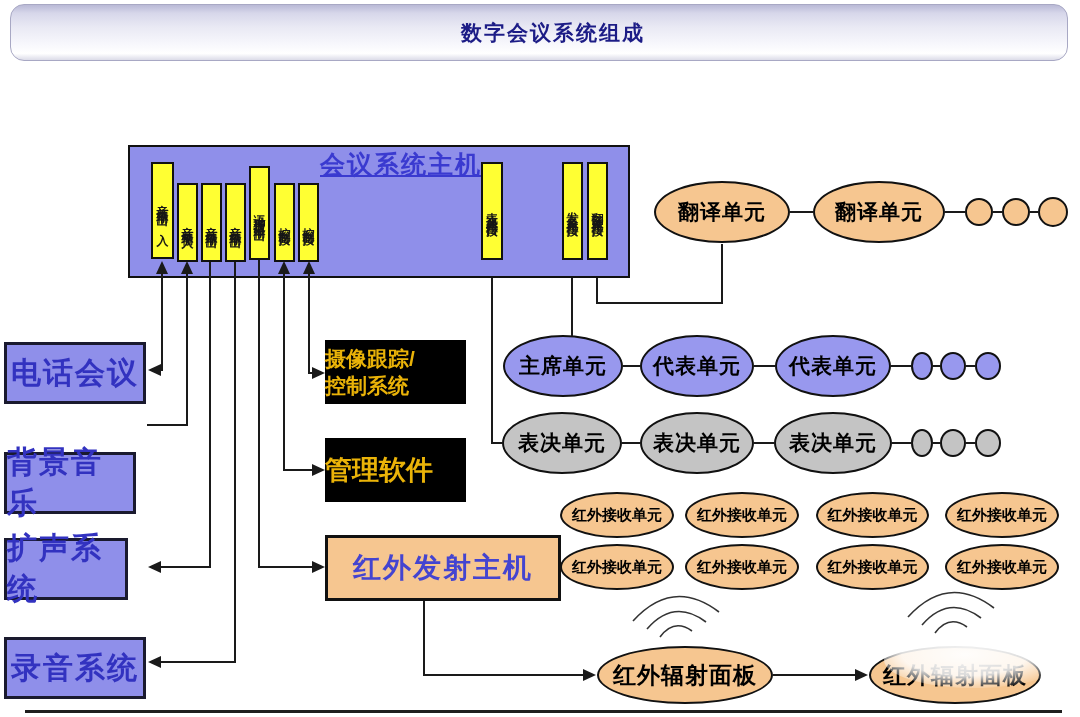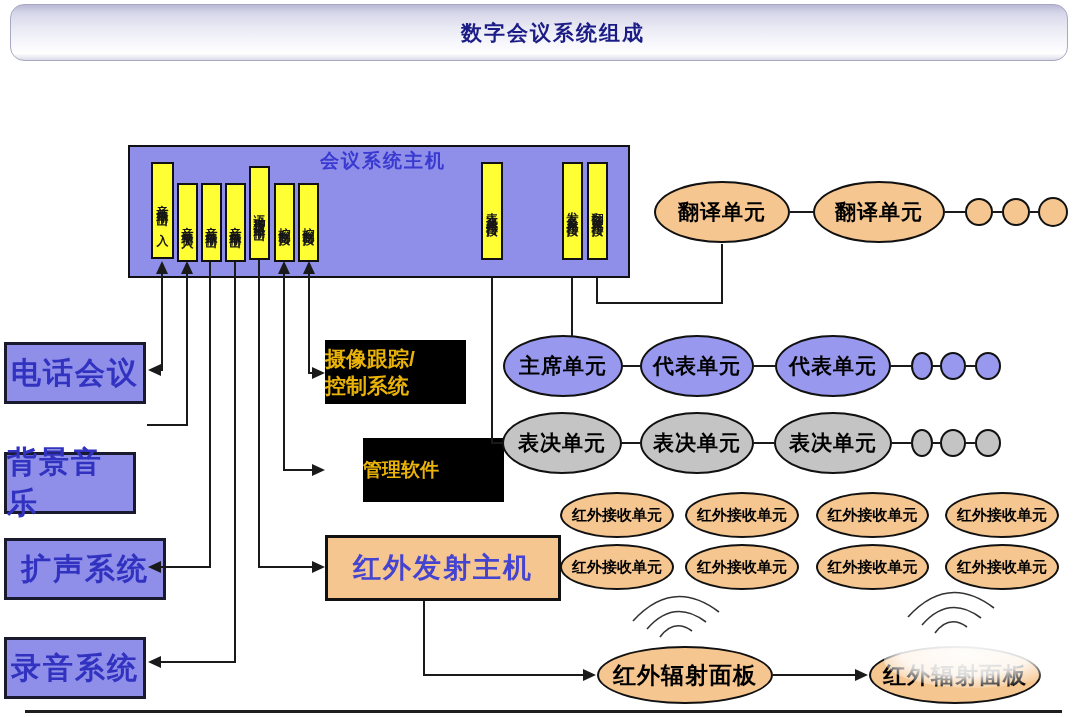--- a/index.html
+++ b/index.html
@@ -9,21 +9,21 @@
   .z2{z-index:2;}
   
   .header-bar{left:10px;top:4px;width:1058px;height:57px;border-radius:14px;
     background:linear-gradient(180deg,#b9b9d6 0%,#d7d7ea 15%,#e9e9f4 40%,#f7f7fc 70%,#ffffff 88%,#dcdce8 100%);
     border:1px solid #a8a8c4;display:flex;align-items:center;justify-content:center;}
   .header-title{padding-left:28px;font-size:21px;font-weight:700;color:#1c1c86;letter-spacing:2px;}
   .subtitle{left:14px;top:82px;font-size:25px;font-weight:700;color:#cf1010;letter-spacing:1px;}
   .subtitle .dot{font-size:22px;margin-right:2px;}
   
   .host-box{left:128px;top:145px;width:502px;height:133px;background:#8f8fea;border:2px solid #111;}
-  .host-title{left:320px;top:148px;font-size:19px;font-weight:700;color:#3a3ad0;letter-spacing:2px;}
+  .host-title{left:320px;top:148px;font-size:25px;font-weight:700;color:#3a3ad0;letter-spacing:2px;text-decoration:underline;}
   .port{writing-mode:vertical-rl;text-orientation:upright;background:#ffff33;border:2px solid #111;
     color:#161616;font-size:12px;font-weight:700;letter-spacing:3px;line-height:1;
     display:flex;align-items:center;justify-content:center;}
   
   .lbox{background:#8f8fea;border:3px solid #1a1a2e;display:flex;align-items:center;justify-content:center;
     font-size:30px;font-weight:600;color:#3232c0;letter-spacing:2px;}
   .bbox{background:#000;color:#eab308;display:flex;flex-direction:column;justify-content:center;
     font-weight:700;}
   .irhost{background:#f6c690;border:3px solid #111;display:flex;align-items:center;justify-content:center;
     font-size:28px;font-weight:700;color:#4444d0;letter-spacing:2px;}
@@ -59,28 +59,28 @@
   <div class="abs port z2" style="left:249px;top:166px;width:21px;height:94px;">语种通道输出</div>
   <div class="abs port z2" style="left:274px;top:183px;width:21px;height:79px;">控制接口</div>
   <div class="abs port z2" style="left:298px;top:183px;width:21px;height:79px;">控制接口</div>
 
   <div class="abs port z2" style="left:481px;top:162px;width:22px;height:98px;">表决单元接口</div>
   <div class="abs port z2" style="left:562px;top:162px;width:21px;height:98px;">发言单元接口</div>
   <div class="abs port z2" style="left:587px;top:162px;width:21px;height:98px;">翻译单元接口</div>
 
   <div class="abs lbox z2" style="left:4px;top:342px;width:142px;height:62px;">电话会议</div>
   <div class="abs lbox z2" style="left:4px;top:452px;width:132px;height:62px;">背景音乐</div>
-  <div class="abs lbox z2" style="left:4px;top:538px;width:162px;height:62px;">扩声系统</div>
+  <div class="abs lbox z2" style="left:4px;top:538px;width:124px;height:62px;">扩声系统</div>
   <div class="abs lbox z2" style="left:4px;top:637px;width:142px;height:62px;">录音系统</div>
 
   <div class="abs bbox z2" style="left:325px;top:340px;width:141px;height:64px;font-size:21px;line-height:27px;">
     <span>摄像跟踪/</span>
     <span>控制系统</span>
   </div>
-  <div class="abs bbox z2" style="left:325px;top:438px;width:141px;height:64px;font-size:19px;margin-left:38px;">
+  <div class="abs bbox z2" style="left:325px;top:438px;width:141px;height:64px;font-size:27px;">
     <span>管理软件</span>
   </div>
 
   <div class="abs irhost z2" style="left:325px;top:535px;width:236px;height:66px;">红外发射主机</div>
 
   <div class="abs ell orange f21 z2" style="left:654px;top:181px;width:136px;height:62px;">翻译单元</div>
   <div class="abs ell orange f21 z2" style="left:813px;top:181px;width:132px;height:62px;">翻译单元</div>
   <div class="abs dotc orange z2" style="left:965px;top:198px;width:28px;height:28px;"></div>
   <div class="abs dotc orange z2" style="left:1002px;top:198px;width:28px;height:28px;"></div>
   <div class="abs dotc orange z2" style="left:1038px;top:197px;width:30px;height:30px;"></div>

